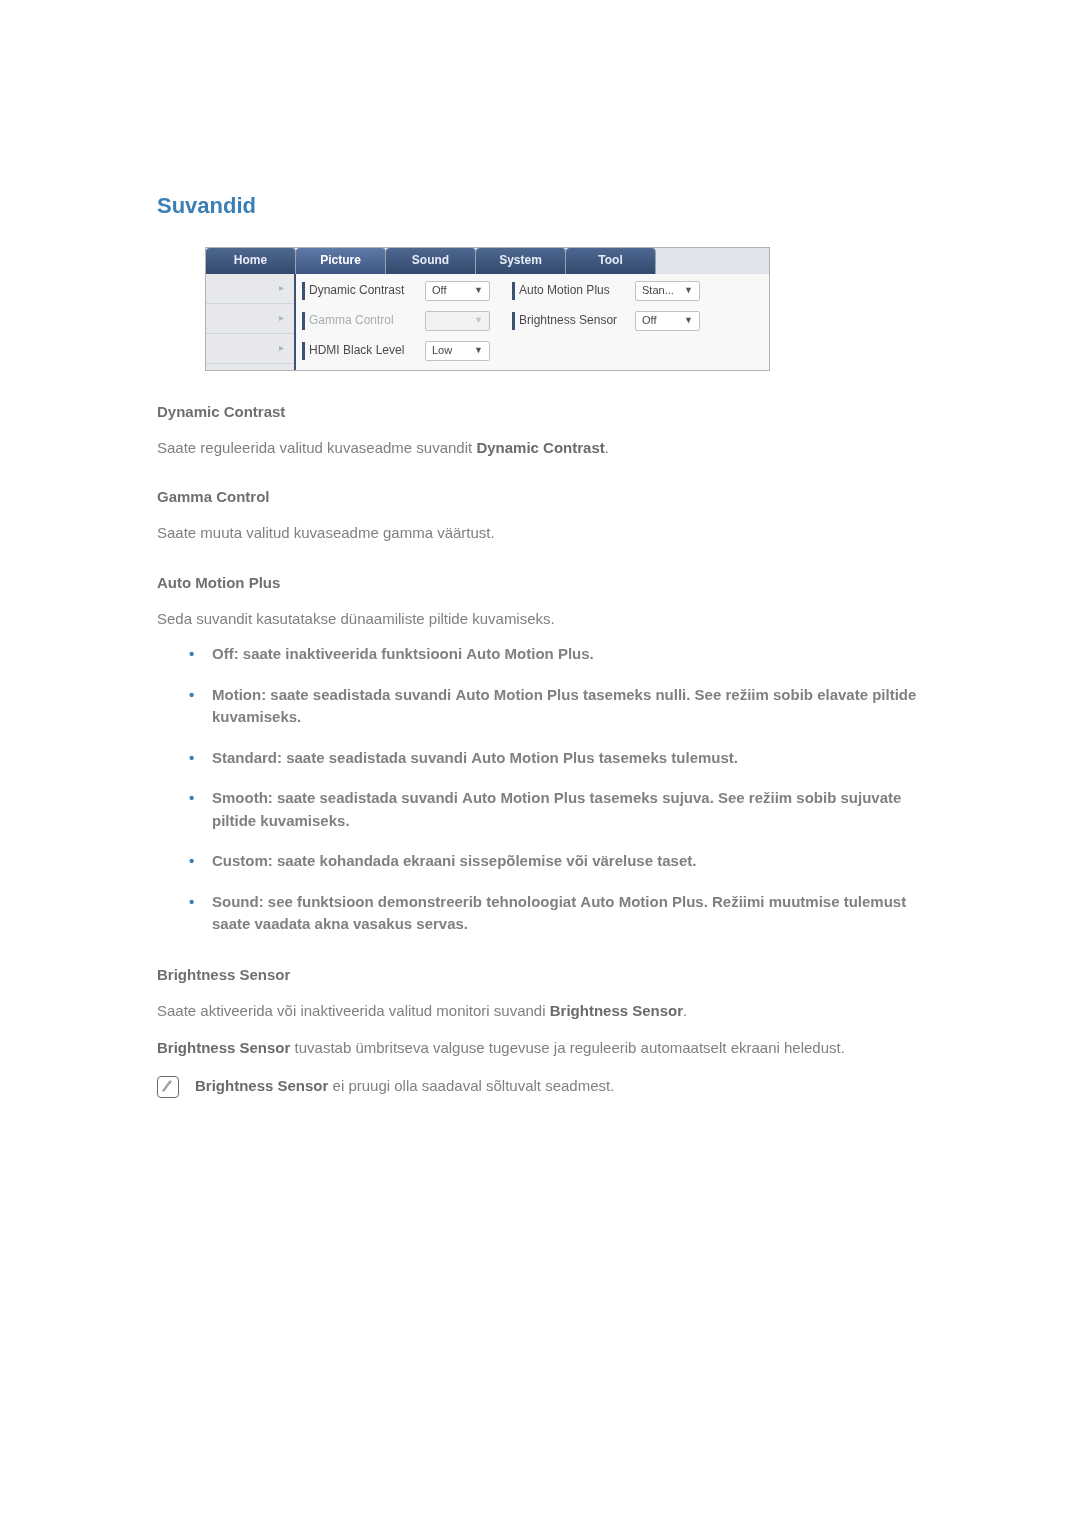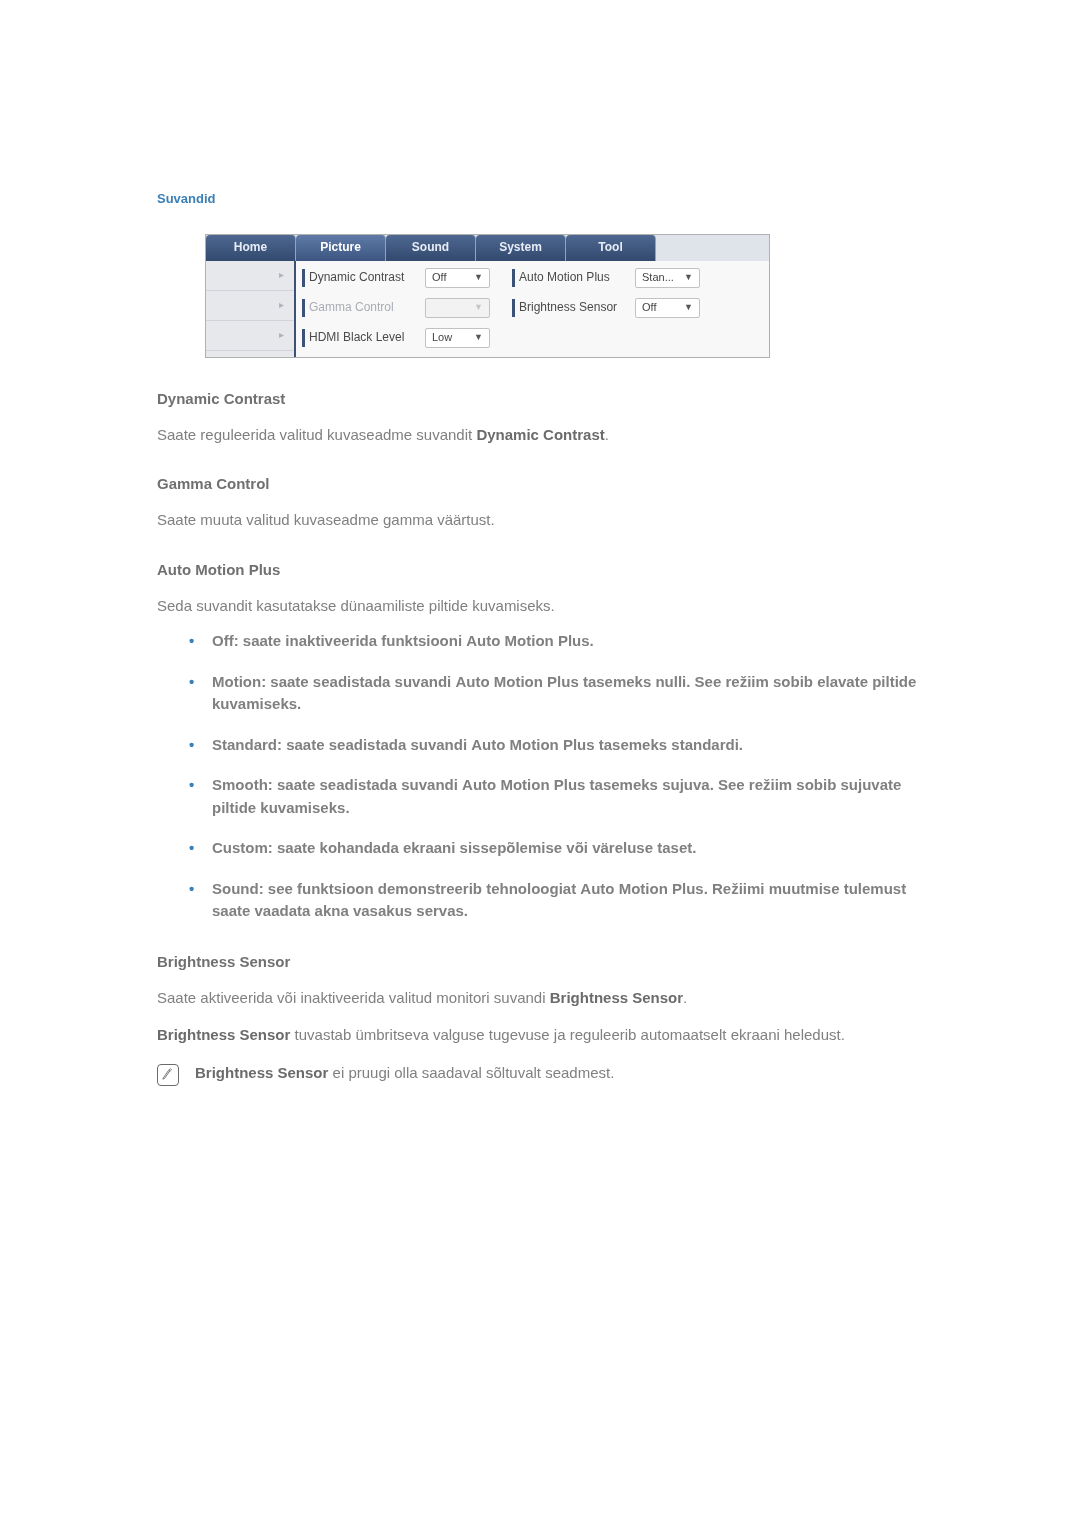--- a/index.html
+++ b/index.html
@@ -13,21 +13,21 @@
     height: 1527px;
     background: #fff;
     color: #6b6b6b;
     padding: 190px 155px 0 157px;
     font-size: 15px;
     line-height: 1.45;
   }
   .title-main {
     color: #3a7fb5;
     font-weight: bold;
-    font-size: 13px;
+    font-size: 22px;
     margin-bottom: 25px;
   }
   .shot-wrap {
     margin-bottom: 30px;
     padding-left: 48px;
   }
   .shot {
     border: 1px solid #b0b0b0;
     width: 565px;
     background: #f9f9f9;
@@ -162,21 +162,21 @@
     content: "•";
     position: absolute;
     left: 32px;
     top: 0;
     color: #3a7fb5;
     font-size: 15px;
   }
   .note-row {
     display: flex;
     gap: 16px;
-    align-items: center;
+    align-items: flex-start;
     margin-top: 16px;
   }
   .note-icon {
     width: 22px;
     height: 22px;
     border: 1.8px solid #6b6b6b;
     border-radius: 4px;
     display: flex;
     align-items: center;
     justify-content: center;
@@ -275,21 +275,21 @@
 <p class="para">Seda suvandit kasutatakse dünaamiliste piltide kuvamiseks.</p>
 
 <ul class="options">
   <li>
     <strong>Off</strong><span>: saate inaktiveerida funktsiooni </span><strong>Auto Motion Plus</strong><span>.</span>
   </li>
   <li>
     <strong>Motion</strong><span>: saate seadistada suvandi </span><strong>Auto Motion Plus</strong><span> tasemeks nulli. See režiim sobib elavate piltide kuvamiseks.</span>
   </li>
   <li>
-    <strong>Standard</strong><span>: saate seadistada suvandi </span><strong>Auto Motion Plus</strong><span> tasemeks standardi.</span>
+    <strong>Standard</strong><span>: saate seadistada suvandi </span><strong>Auto Motion Plus</strong><span> tasemeks tulemust.</span>
   </li>
   <li>
     <strong>Smooth</strong><span>: saate seadistada suvandi </span><strong>Auto Motion Plus</strong><span> tasemeks sujuva. See režiim sobib sujuvate piltide kuvamiseks.</span>
   </li>
   <li>
     <strong>Custom</strong><span>: saate kohandada ekraani sissepõlemise või väreluse taset.</span><strong></strong><span></span>
   </li>
   <li>
     <strong>Sound</strong><span>: see funktsioon demonstreerib tehnoloogiat </span><strong>Auto Motion Plus</strong><span>. Režiimi muutmise tulemust saate vaadata akna vasakus servas.</span>
   </li>

